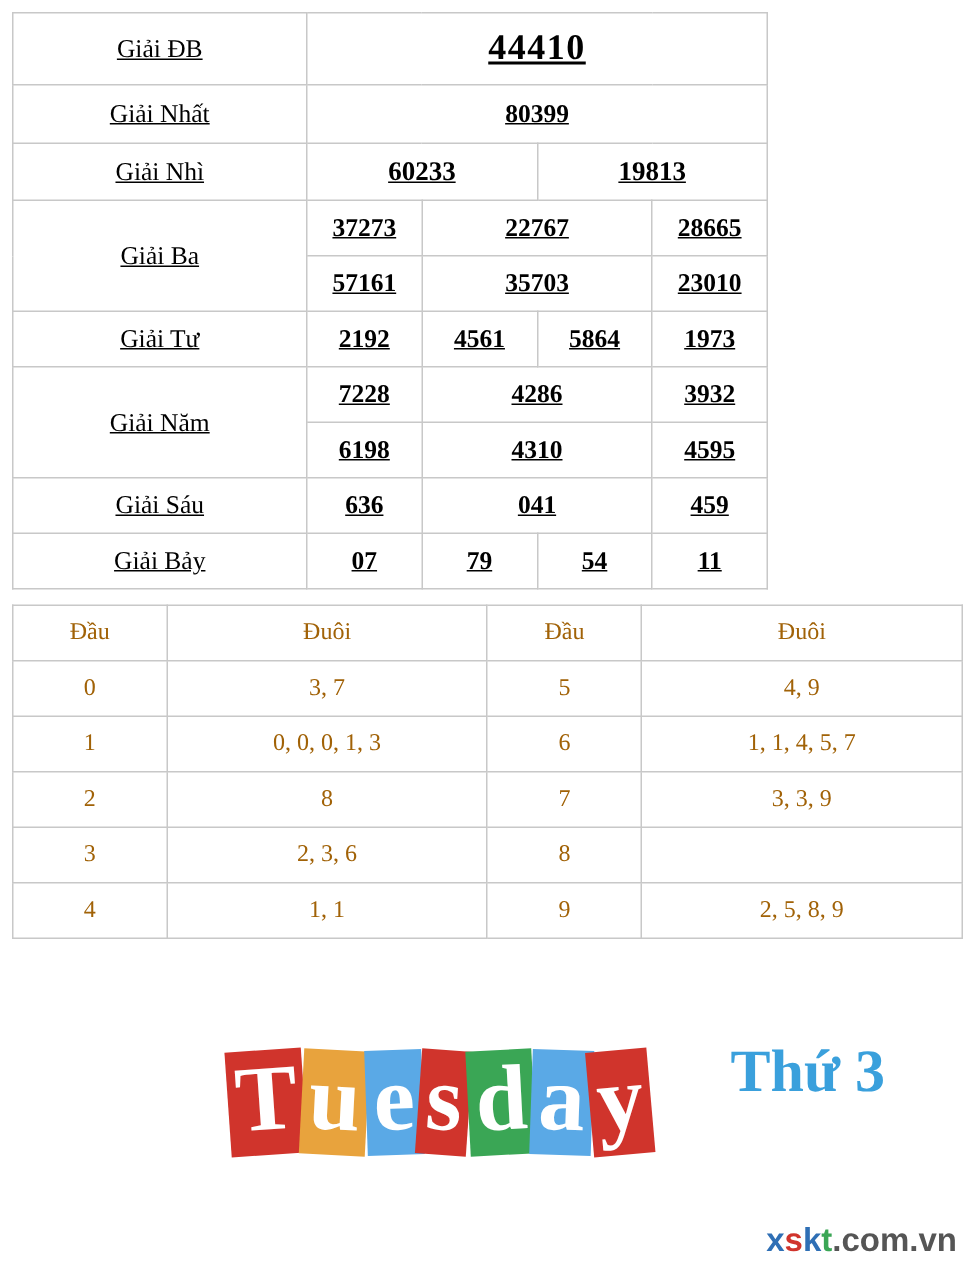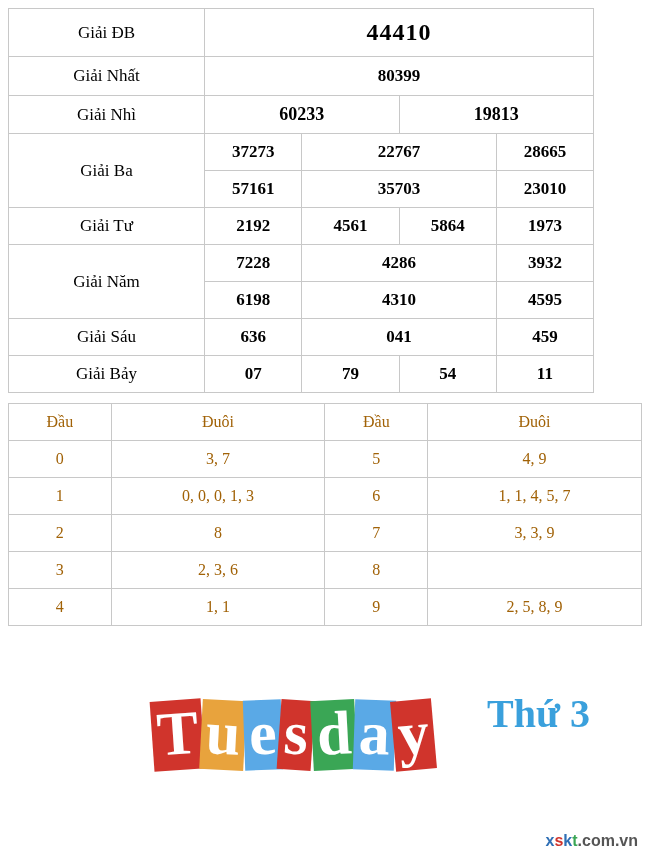--- a/index.html
+++ b/index.html
@@ -23,23 +23,24 @@
     border: 1px solid #c8c8c8;
     border-bottom: none;
     padding: 8px 10px 7px 10px;
     font-family: "Liberation Serif", serif;
     font-weight: bold;
     font-size: 17px;
     color: #000000;
     letter-spacing: 0.1px;
   }
   table.result {
-    width: 586px;
+    width: 504px;
     border-collapse: collapse;
     table-layout: fixed;
+    text-decoration: underline;
   }
   table.result td {
     border: 1px solid #c8c8c8;
     text-align: center;
     vertical-align: middle;
     color: #000000;
   }
   td.label {
     width: 196px;
     font-size: 17px;
@@ -128,23 +129,23 @@
     font-size: 40px;
     font-weight: bold;
     color: #3aa0dc;
     z-index: 6;
     pointer-events: none;
     user-select: none;
   }
   .wm-xskt {
     position: absolute;
     right: 12px;
-    bottom: 6px;
+    bottom: 16px;
     font-family: "Liberation Sans", sans-serif;
-    font-size: 16px;
+    font-size: 22px;
     font-weight: bold;
     z-index: 7;
     pointer-events: none;
     user-select: none;
   }
   .wm-xskt .x { color: #2f6fb5; }
   .wm-xskt .s { color: #d0342c; }
   .wm-xskt .k { color: #2f6fb5; }
   .wm-xskt .t { color: #3aa655; }
   .wm-xskt .dom { color: #555555; }

